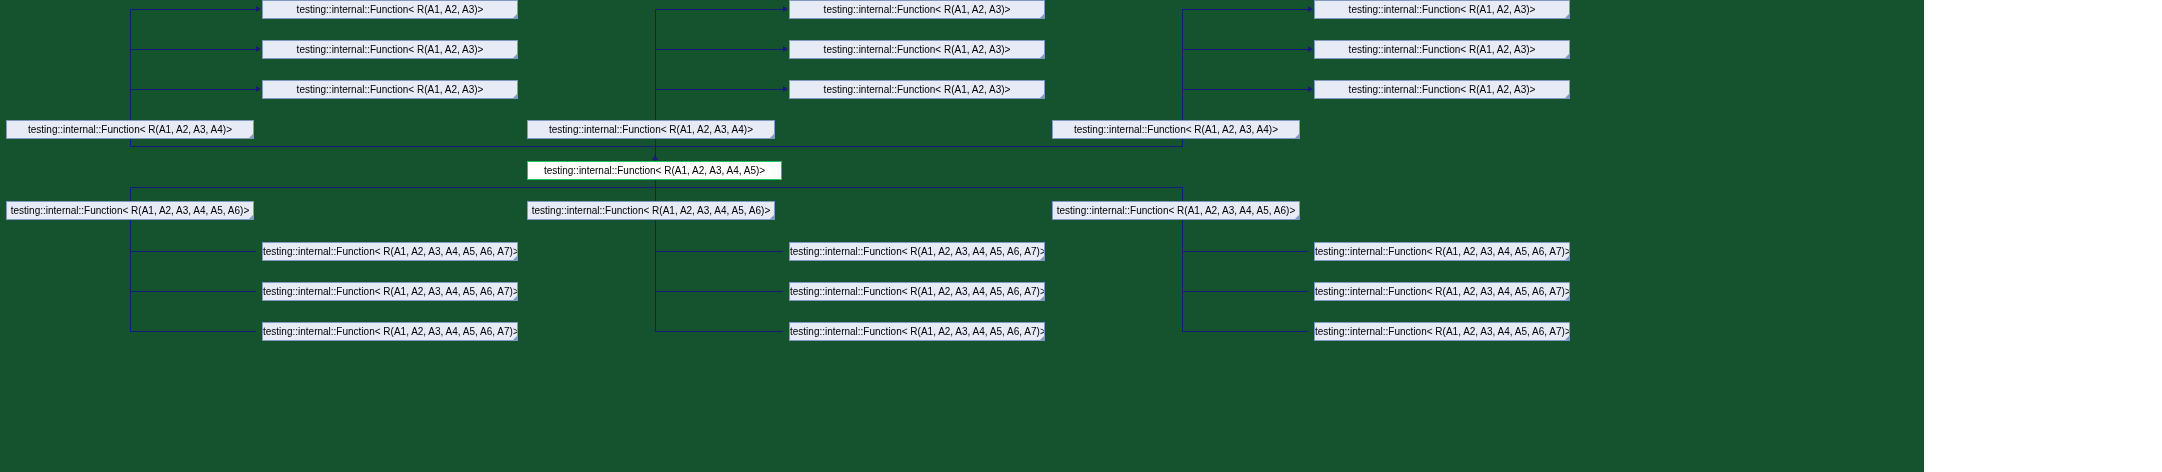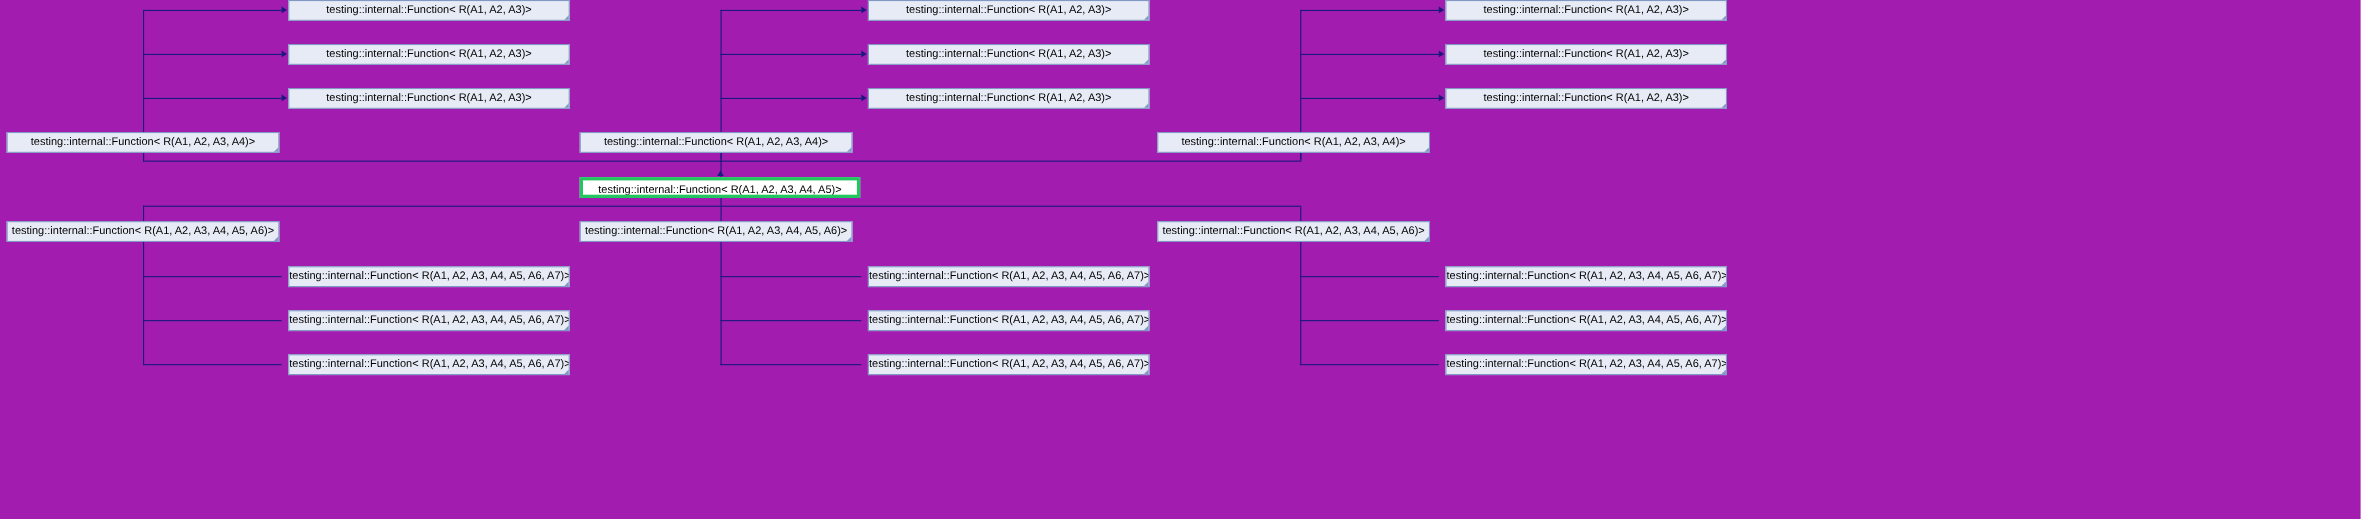--- a/index.html
+++ b/index.html
@@ -1,35 +1,35 @@
 <!DOCTYPE html>
 <html><head>
 <meta charset="utf-8">
 <style>
   html,body{margin:0;padding:0;background:#ffffff;}
   body{font-family:"Liberation Sans",sans-serif;}
-  #canvas{position:relative;width:2146px;height:472px;background:#a21caf;overflow:hidden;}
+  #canvas{position:relative;width:1924px;height:472px;background:#14532d;overflow:hidden;}
 
   .node{
     position:absolute;
     box-sizing:border-box;
     height:19px;
     line-height:17px;
     background:#e7ebf6;
     border:1px solid #8198c4;
     color:#000000;
     font-size:10px;
     font-family:"Liberation Sans",sans-serif;
     text-align:center;
     white-space:nowrap;
     overflow:hidden;
   }
   .node.root{
     background:#ffffff;
-    border:3px solid #22c55e;
+    border:1px solid #22c55e;
   }
   
   .node.shadow::after{
     content:"";
     position:absolute;
     right:-1px;
     bottom:-1px;
     width:6px;
     height:6px;
     background:#8198c4;

